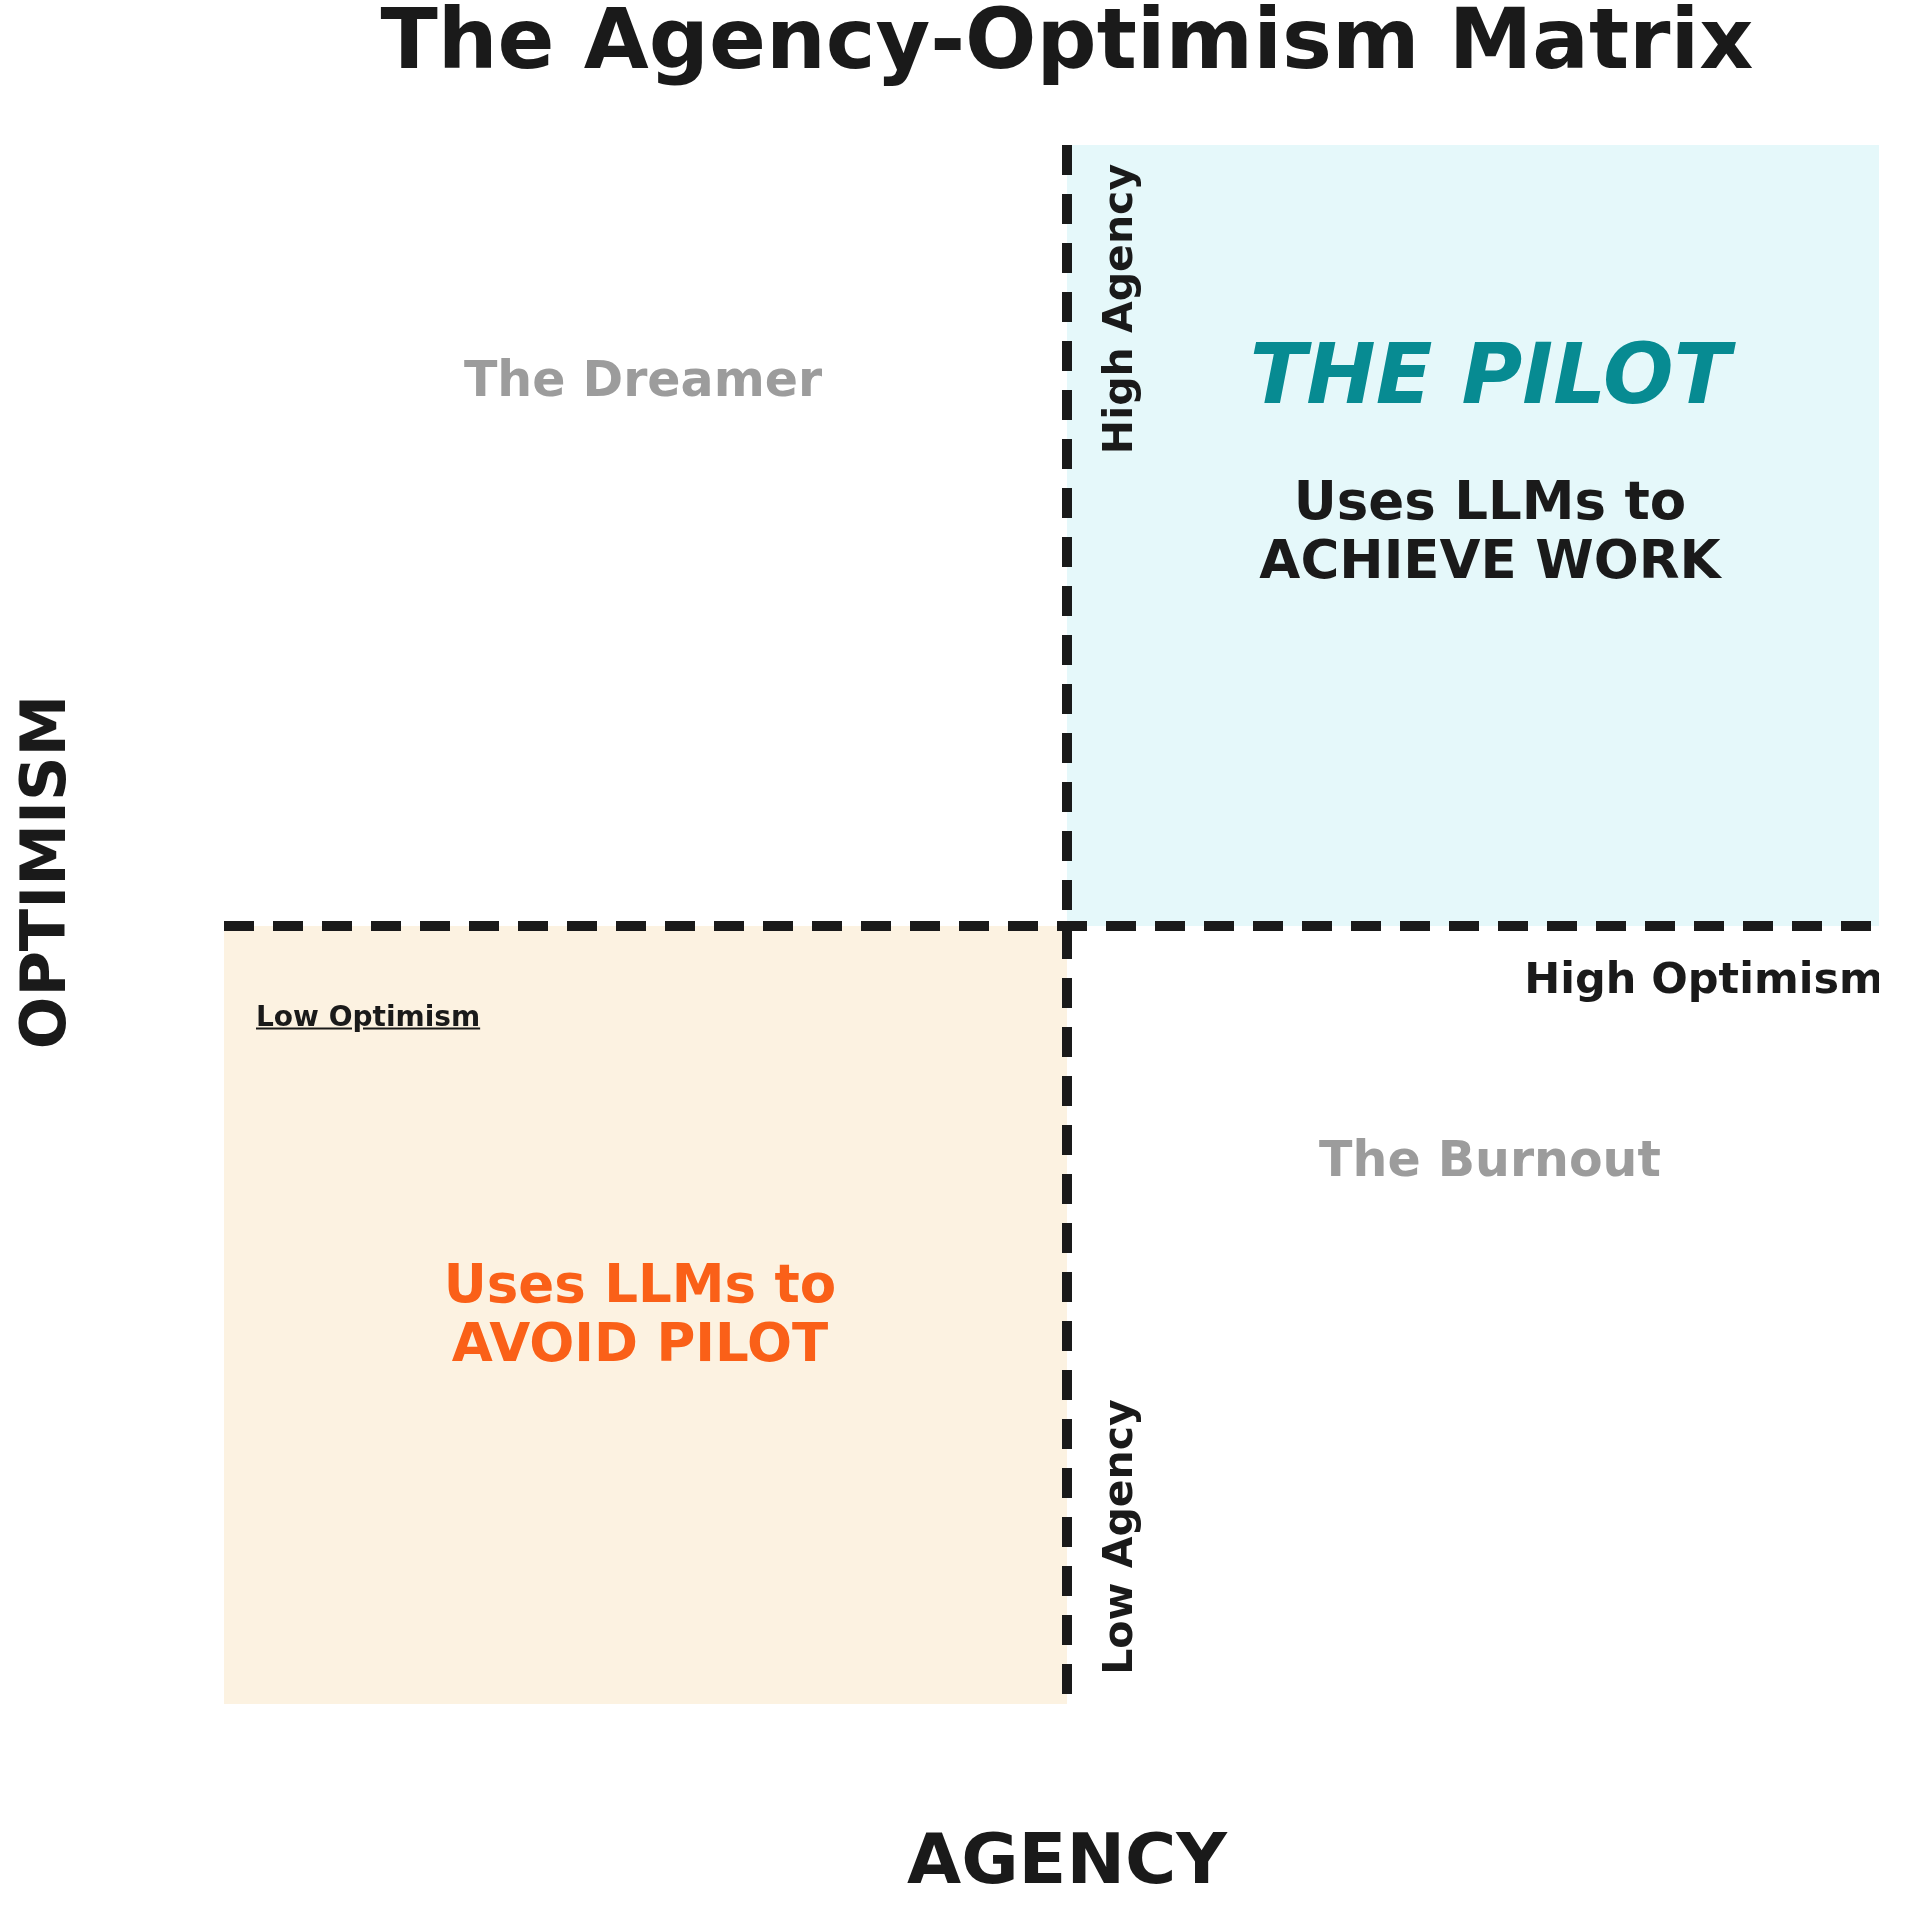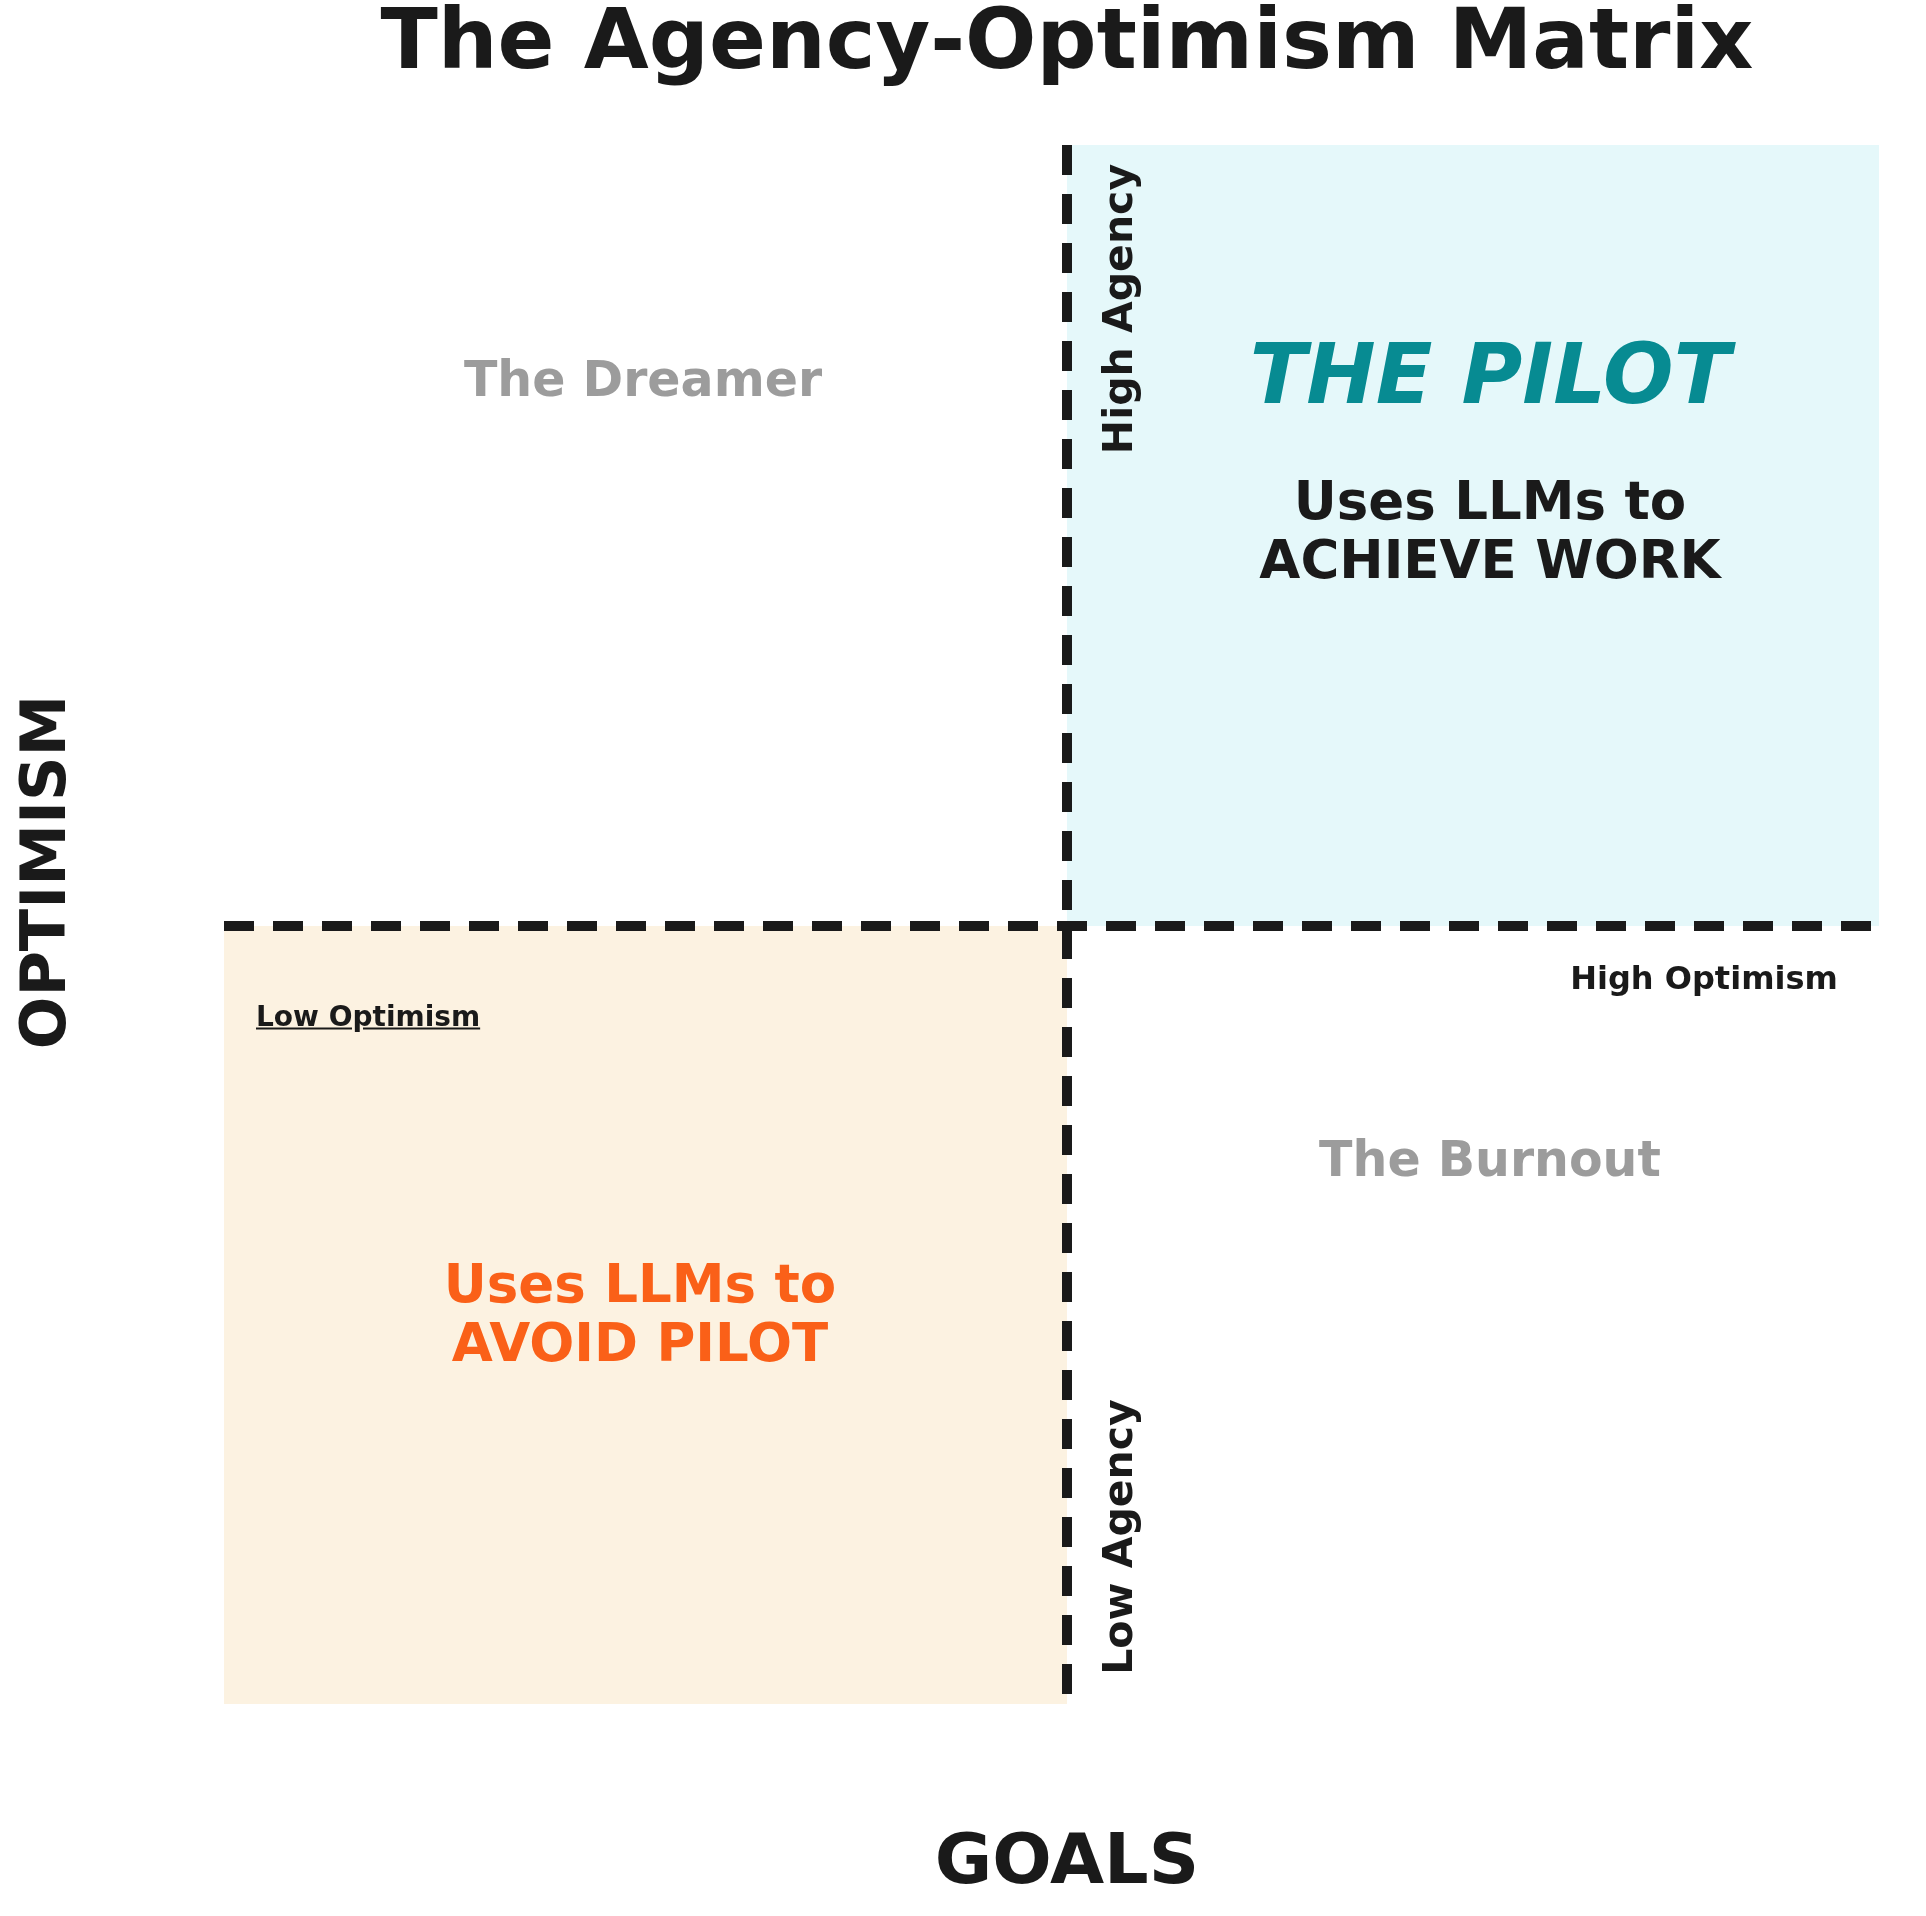--- a/index.html
+++ b/index.html
@@ -76,21 +76,21 @@
   #burnout-label {
     left: 1490px; top: 1159px;
     font-size: 49px; color: var(--gray-label, #9c9c9c);
   }
 
   .rot { transform: translate(-50%, -50%) rotate(-90deg); }
   #high-agency-label { left: 1118px; top: 309px;  font-size: 41px; }
   #low-agency-label  { left: 1118px; top: 1537px; font-size: 41px; }
 
   #low-optimism-label  { left: 256px; top: 1016px; transform: translateY(-50%); font-size: 28px; text-decoration: underline; }
-  #high-optimism-label { left: 1704px; top: 978px; font-size: 32px; }
+  #high-optimism-label { left: 1704px; top: 978px; font-size: 43px; }
 
   #optimism-axis { left: 43px;  top: 872px; font-size: 62px; }
   #agency-axis   { left: 1067px; top: 1859px; font-size: 70px; }
 </style>
 </head>
 <body>
 
 <div id="canvas">
 
   <div id="pilot-bg" class="quad-bg"></div>
@@ -114,16 +114,16 @@
 
   <div id="burnout-label" class="txt center">The Burnout</div>
   <div id="dreamer-label" class="txt center">The Dreamer</div>
 
   <div id="high-agency-label" class="txt rot">High Agency</div>
   <div id="low-agency-label" class="txt rot">Low Agency</div>
   <div id="low-optimism-label" class="txt">Low Optimism</div>
   <div id="high-optimism-label" class="txt center">High Optimism</div>
 
   <div id="optimism-axis" class="txt rot">OPTIMISM</div>
-  <div id="agency-axis" class="txt center">GOALS</div>
+  <div id="agency-axis" class="txt center">AGENCY</div>
 
 </div>
 
 
 </body></html>

